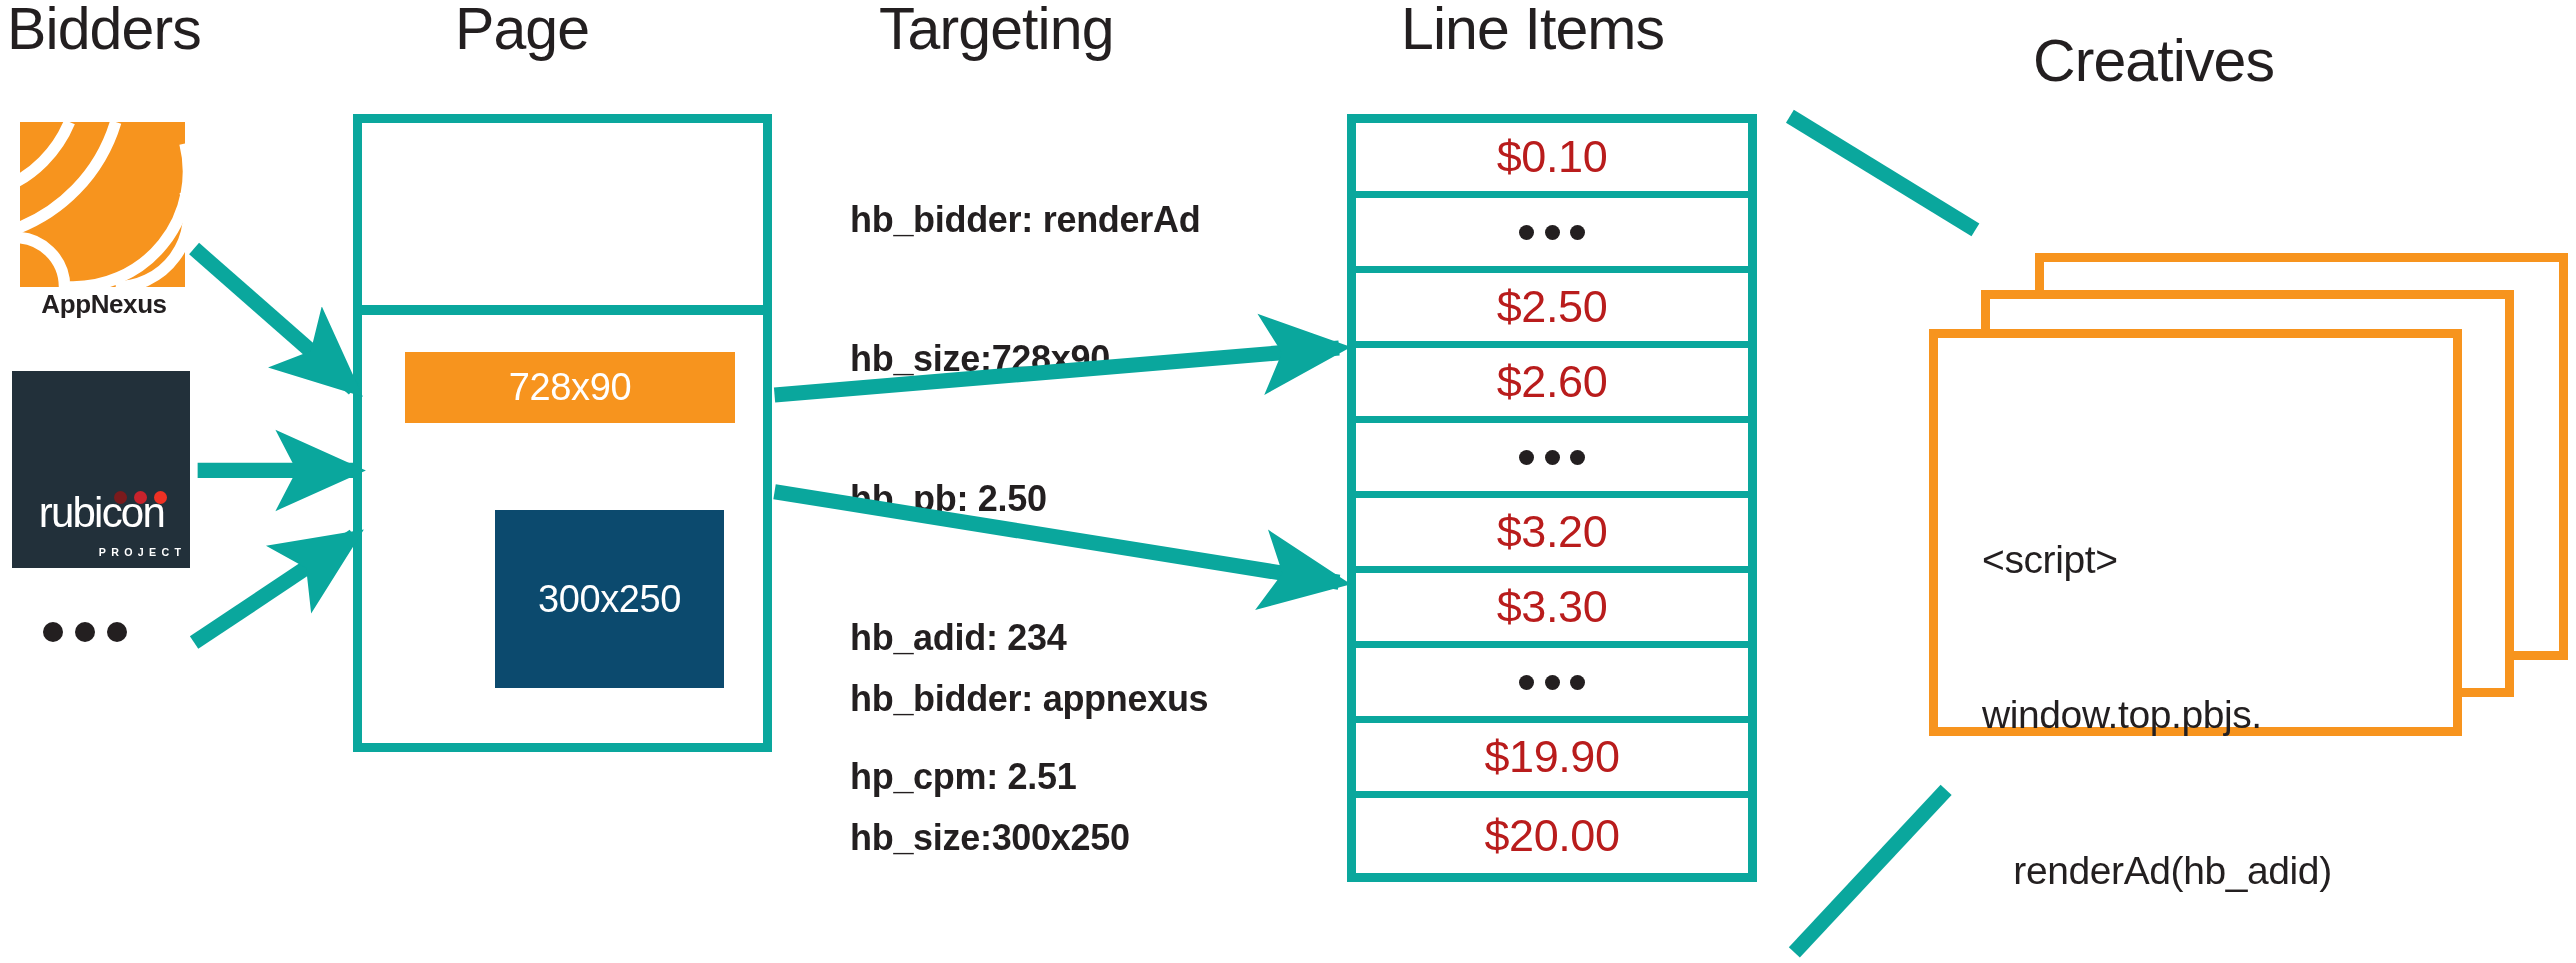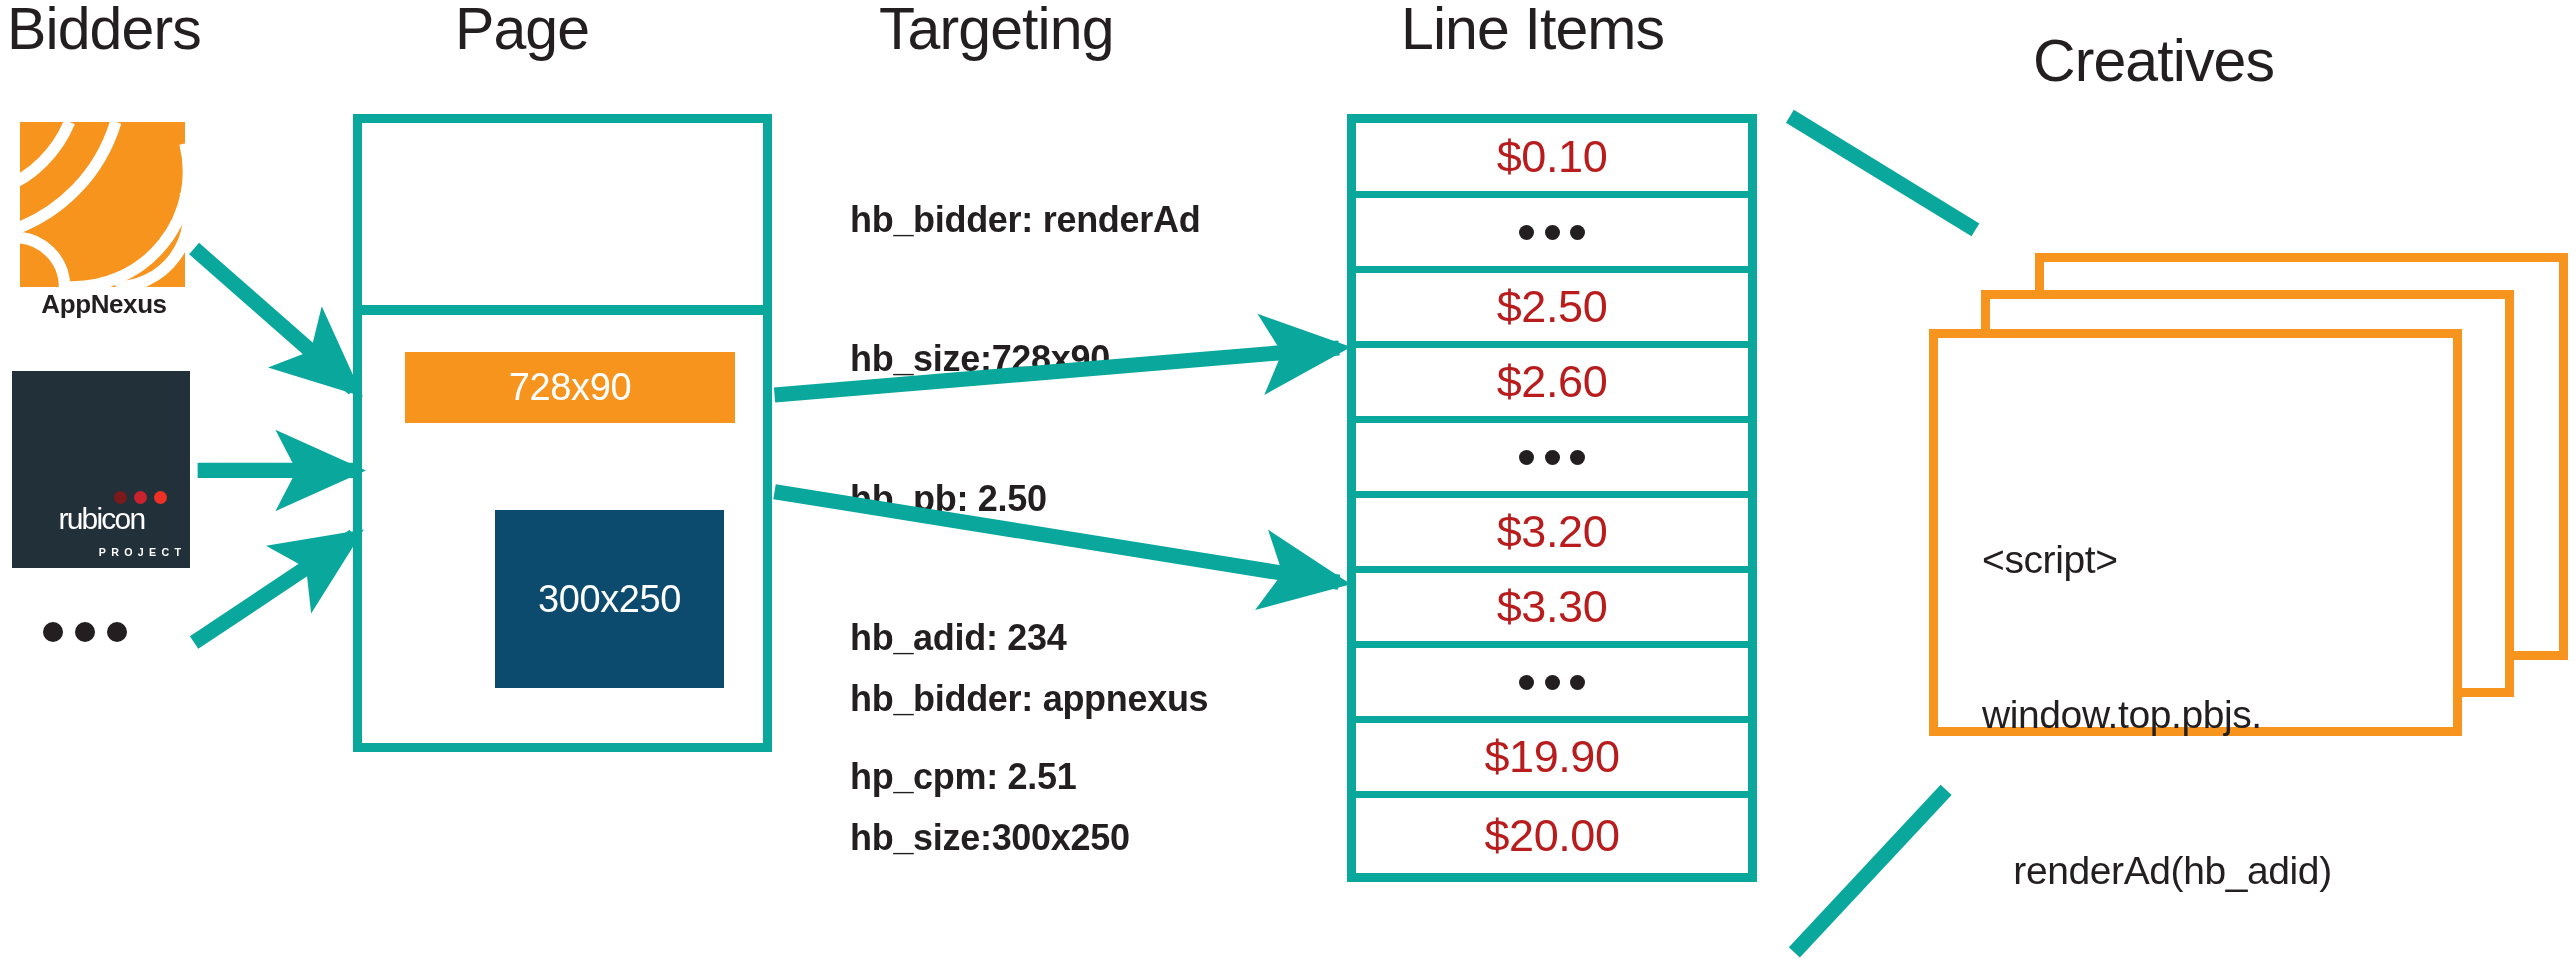--- a/index.html
+++ b/index.html
@@ -82,21 +82,21 @@
   .rdot1 { background: #7a1a1c; }
   .rdot2 { background: #c8232c; }
   .rdot3 { background: #ee3124; }
   .rubicon-word {
     position: absolute;
     left: 9px;
     bottom: 34px;
     width: 160px;
     text-align: center;
     color: #ffffff;
-    font-size: 30px;
+    font-size: 42px;
     font-weight: 400;
     letter-spacing: -1.8px;
     line-height: 1;
     margin-top: 8px;
   }
   .rubicon-sub {
     position: absolute;
     left: 9px;
     bottom: 10px;
     width: 165px;

